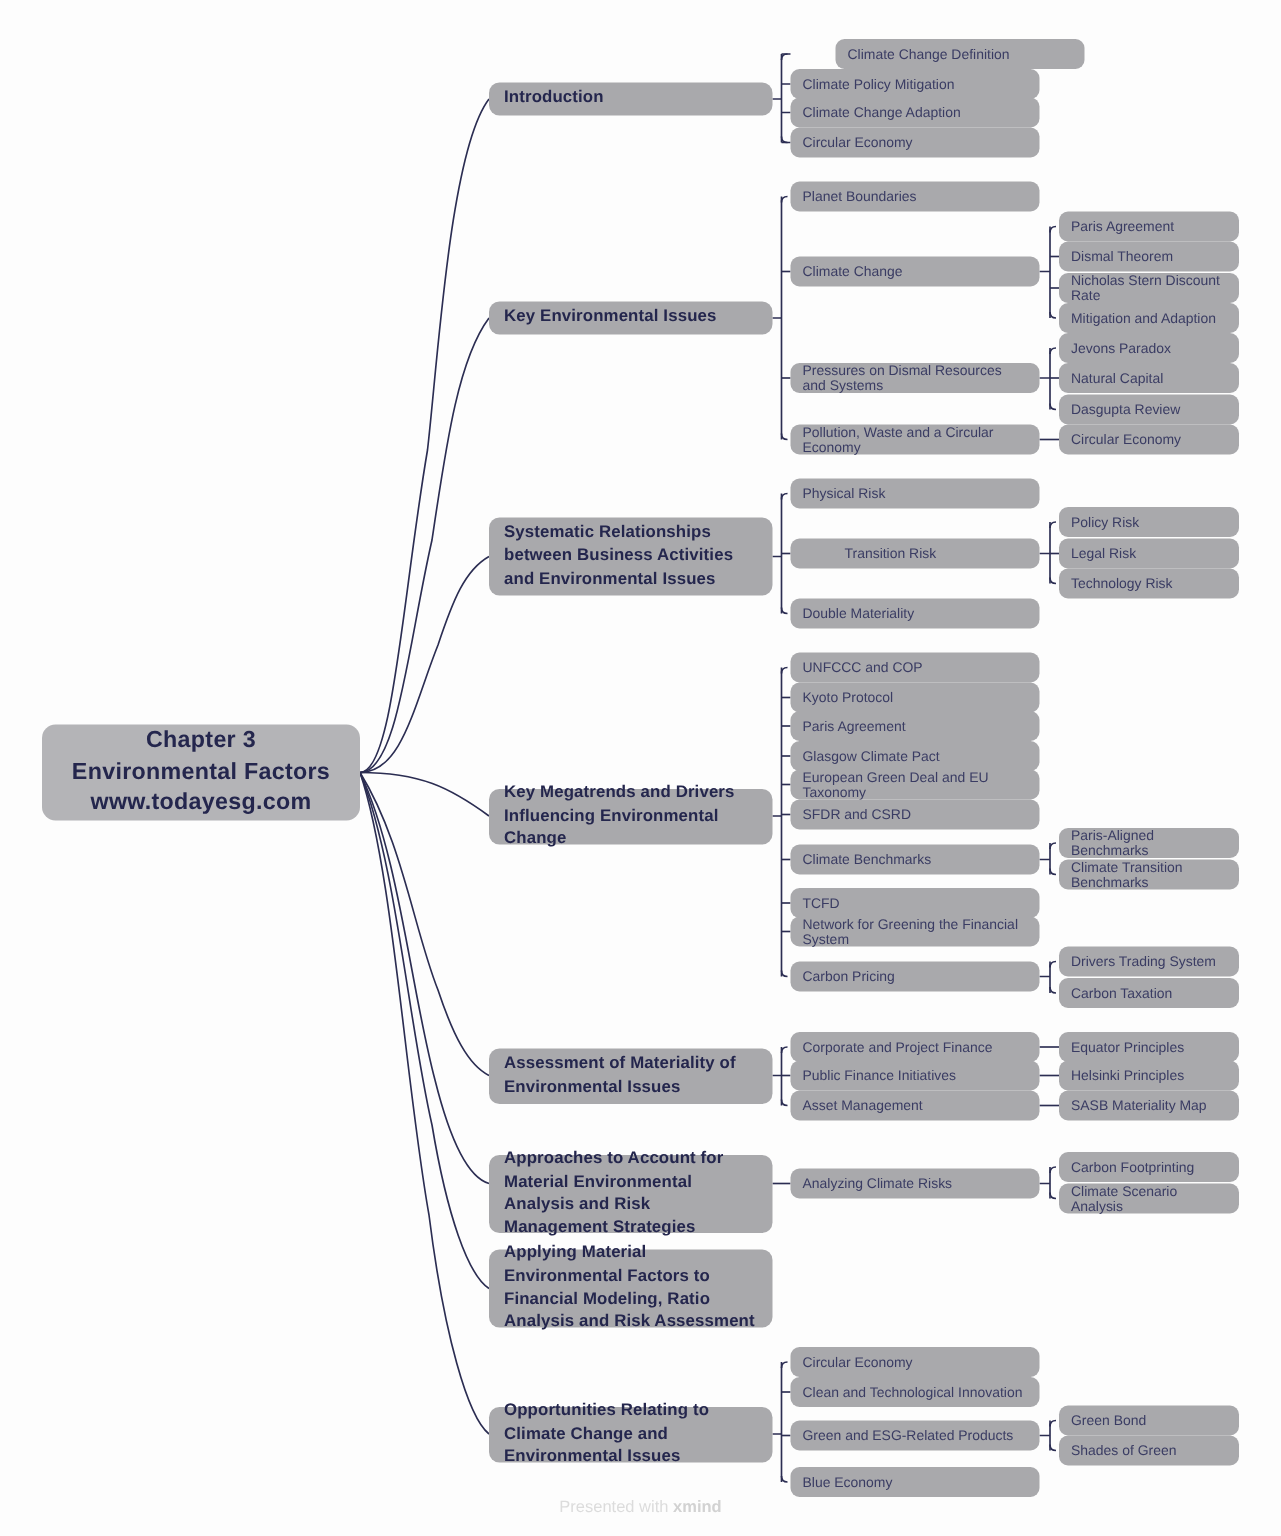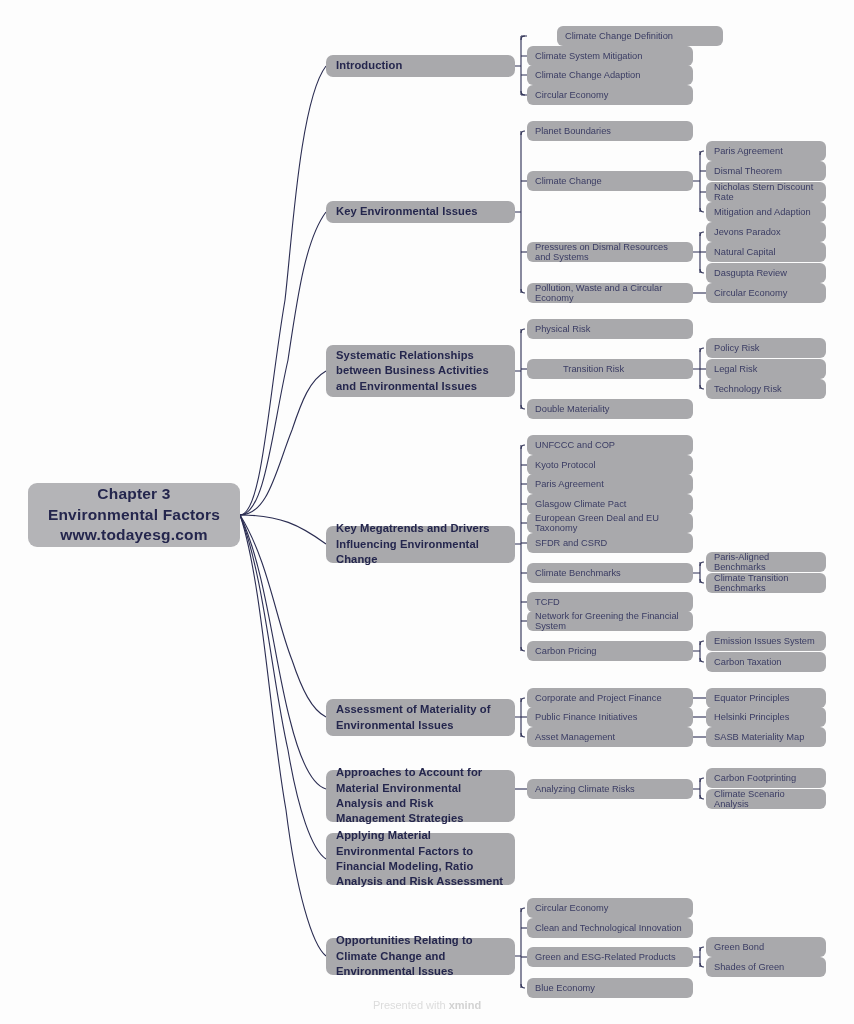--- a/index.html
+++ b/index.html
@@ -191,21 +191,21 @@
     <span>www.todayesg.com</span>
   </div>
 
   <div class="node node-l1" style="left:326px; top:55px; width:189px; height:22px;">
     <span>Introduction</span>
   </div>
   <div class="node node-l2" style="left:527px; top:26px; width:166px; height:20px;margin-left:30px;">
     <span>Climate Change Definition</span>
   </div>
   <div class="node node-l2" style="left:527px; top:46px; width:166px; height:20px;">
-    <span>Climate System Mitigation</span>
+    <span>Climate Policy Mitigation</span>
   </div>
   <div class="node node-l2" style="left:527px; top:65px; width:166px; height:20px;">
     <span>Climate Change Adaption</span>
   </div>
   <div class="node node-l2" style="left:527px; top:85px; width:166px; height:20px;">
     <span>Circular Economy</span>
   </div>
 
   <div class="node node-l1" style="left:326px; top:201px; width:189px; height:22px;">
     <span>Key Environmental Issues</span>
@@ -303,21 +303,21 @@
   <div class="node node-l2" style="left:527px; top:641px; width:166px; height:20px;">
     <span>Carbon Pricing</span>
   </div>
   <div class="node node-l3" style="left:706px; top:552px; width:120px; height:20px;">
     <span>Paris-Aligned Benchmarks</span>
   </div>
   <div class="node node-l3" style="left:706px; top:573px; width:120px; height:20px;">
     <span>Climate Transition Benchmarks</span>
   </div>
   <div class="node node-l3" style="left:706px; top:631px; width:120px; height:20px;">
-    <span>Emission Issues System</span>
+    <span>Drivers Trading System</span>
   </div>
   <div class="node node-l3" style="left:706px; top:652px; width:120px; height:20px;">
     <span>Carbon Taxation</span>
   </div>
 
   <div class="node node-l1" style="left:326px; top:699px; width:189px; height:37px;">
     <span>Assessment of Materiality of Environmental Issues</span>
   </div>
   <div class="node node-l2" style="left:527px; top:688px; width:166px; height:20px;">
     <span>Corporate and Project Finance</span>

